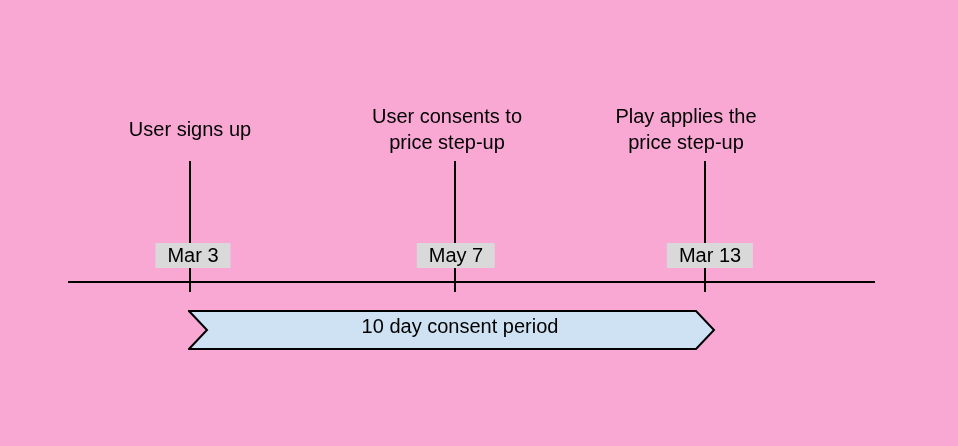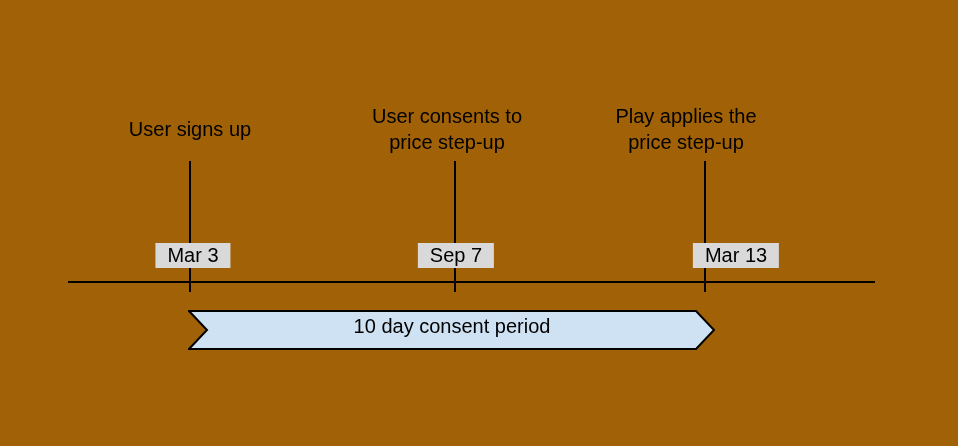--- a/index.html
+++ b/index.html
@@ -6,21 +6,21 @@
     margin: 0;
     padding: 0;
     background: #ffffff;
     font-family: "Liberation Sans", sans-serif;
     color: #000000;
   }
   .stage {
     position: relative;
     width: 958px;
     height: 446px;
-    background: #a16207;
+    background: #f9a8d4;
     overflow: hidden;
   }
   .event-label {
     position: absolute;
     top: 100px;
     height: 58px;
     width: 240px;
     display: flex;
     align-items: center;
     justify-content: center;
@@ -65,21 +65,21 @@
     height: 40px;
   }
   .banner-wrap svg {
     position: absolute;
     left: 0;
     top: 0;
     display: block;
   }
   .banner-label {
     position: absolute;
-    left: 0;
+    left: 8px;
     top: 0;
     width: 528px;
     height: 32px;
     display: flex;
     align-items: center;
     justify-content: center;
     font-size: 20px;
   }
 </style>
 </head>
@@ -87,26 +87,26 @@
 
 <div class="stage">
 
   <div class="event-label" style="left:70px">User signs up</div>
   <div class="event-line" style="left: 189px; background: rgb(0, 0, 0);"></div>
   <div class="date-label" style="left: 193px; background: rgb(217, 217, 217);">Mar 3</div>
 
   <div class="event-label" style="left:327px">User consents to
 price step-up</div>
   <div class="event-line" style="left: 454px; background: rgb(0, 0, 0);"></div>
-  <div class="date-label" style="left: 456px; background: rgb(217, 217, 217);">Sep 7</div>
+  <div class="date-label" style="left: 456px; background: rgb(217, 217, 217);">May 7</div>
 
   <div class="event-label" style="left:566px">Play applies the
 price step-up</div>
   <div class="event-line" style="left: 704px; background: rgb(0, 0, 0);"></div>
-  <div class="date-label" style="left: 736px; background: rgb(217, 217, 217);">Mar 13</div>
+  <div class="date-label" style="left: 710px; background: rgb(217, 217, 217);">Mar 13</div>
 
   <div class="timeline-axis" style="background: rgb(0, 0, 0);"></div>
 
   <div class="banner-wrap">
     <svg width="528" height="40" viewBox="0 0 528 40">
       <polygon points="1,1 508,1 526,20 508,39 1,39 19,20" fill="#cfe2f3" stroke="#000000" stroke-width="2" stroke-linejoin="miter"></polygon>
     </svg>
     <div class="banner-label">10 day consent period</div>
   </div>
 

